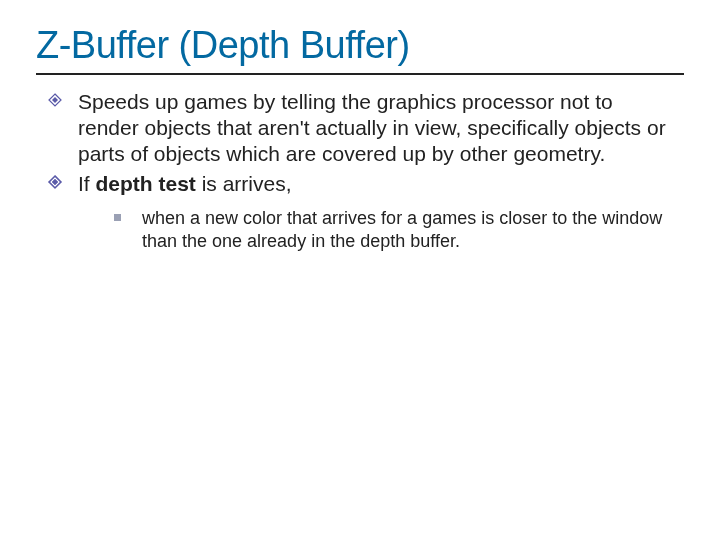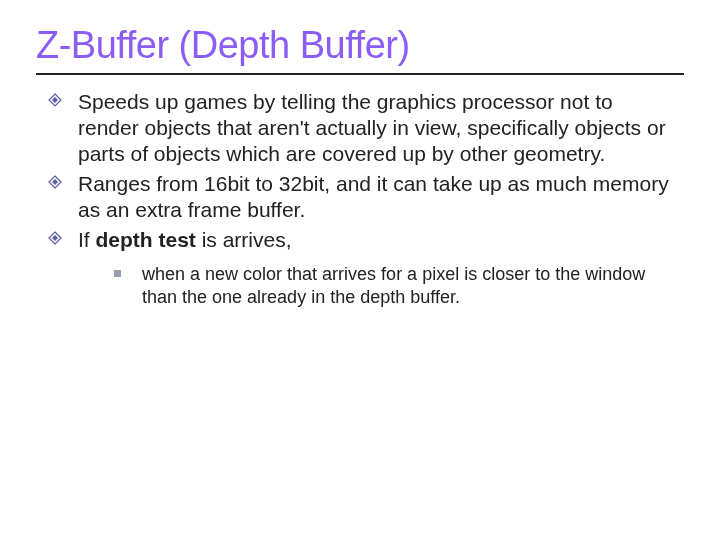--- a/index.html
+++ b/index.html
@@ -15,21 +15,21 @@
   .slide {
     position: relative;
     width: 720px;
     height: 540px;
     box-sizing: border-box;
     padding: 24px 36px 0 36px;
   }
   .title {
     font-size: 38px;
     font-weight: 400;
-    color: #8b5cf6;
+    color: #0369a1;
     margin: 0 0 6px 0;
     letter-spacing: -0.5px;
   }
   .title-rule {
     border: none;
     border-top: 2px solid #222222;
     margin: 0 0 14px 0;
     width: 100%;
   }
   .level1 {
@@ -96,35 +96,34 @@
       <span>Speeds up games by telling the graphics processor not to render objects that aren't actually in view, specifically objects or parts of objects which are covered up by other geometry.</span>
     </li>
 
     <li>
       <span class="diamond-bullet">
         <svg width="14" height="14" viewBox="0 0 14 14">
           <polygon points="7,1 13,7 7,13 1,7" fill="none" stroke="#5a5aa8" stroke-width="1.2"></polygon>
           <polygon points="7,4 10,7 7,10 4,7" fill="#5a5aa8"></polygon>
         </svg>
       </span>
-      <span>Ranges from 16bit to 32bit, and it can take up as much memory as an extra frame buffer.</span>
     </li>
 
     <li>
       <span class="diamond-bullet">
         <svg width="14" height="14" viewBox="0 0 14 14">
           <polygon points="7,1 13,7 7,13 1,7" fill="none" stroke="#5a5aa8" stroke-width="1.2"></polygon>
           <polygon points="7,4 10,7 7,10 4,7" fill="#5a5aa8"></polygon>
         </svg>
       </span>
       <span>If </span><span class="bold">depth test</span><span> is arrives,</span>
 
       <ul class="level2">
         <li>
           <span class="square-bullet"></span>
-          <span>when a new color that arrives for a pixel is closer to the window than the one already in the depth buffer.</span>
+          <span>when a new color that arrives for a games is closer to the window than the one already in the depth buffer.</span>
         </li>
       </ul>
     </li>
 
   </ul>
 
 </div>
 
 </body></html>

